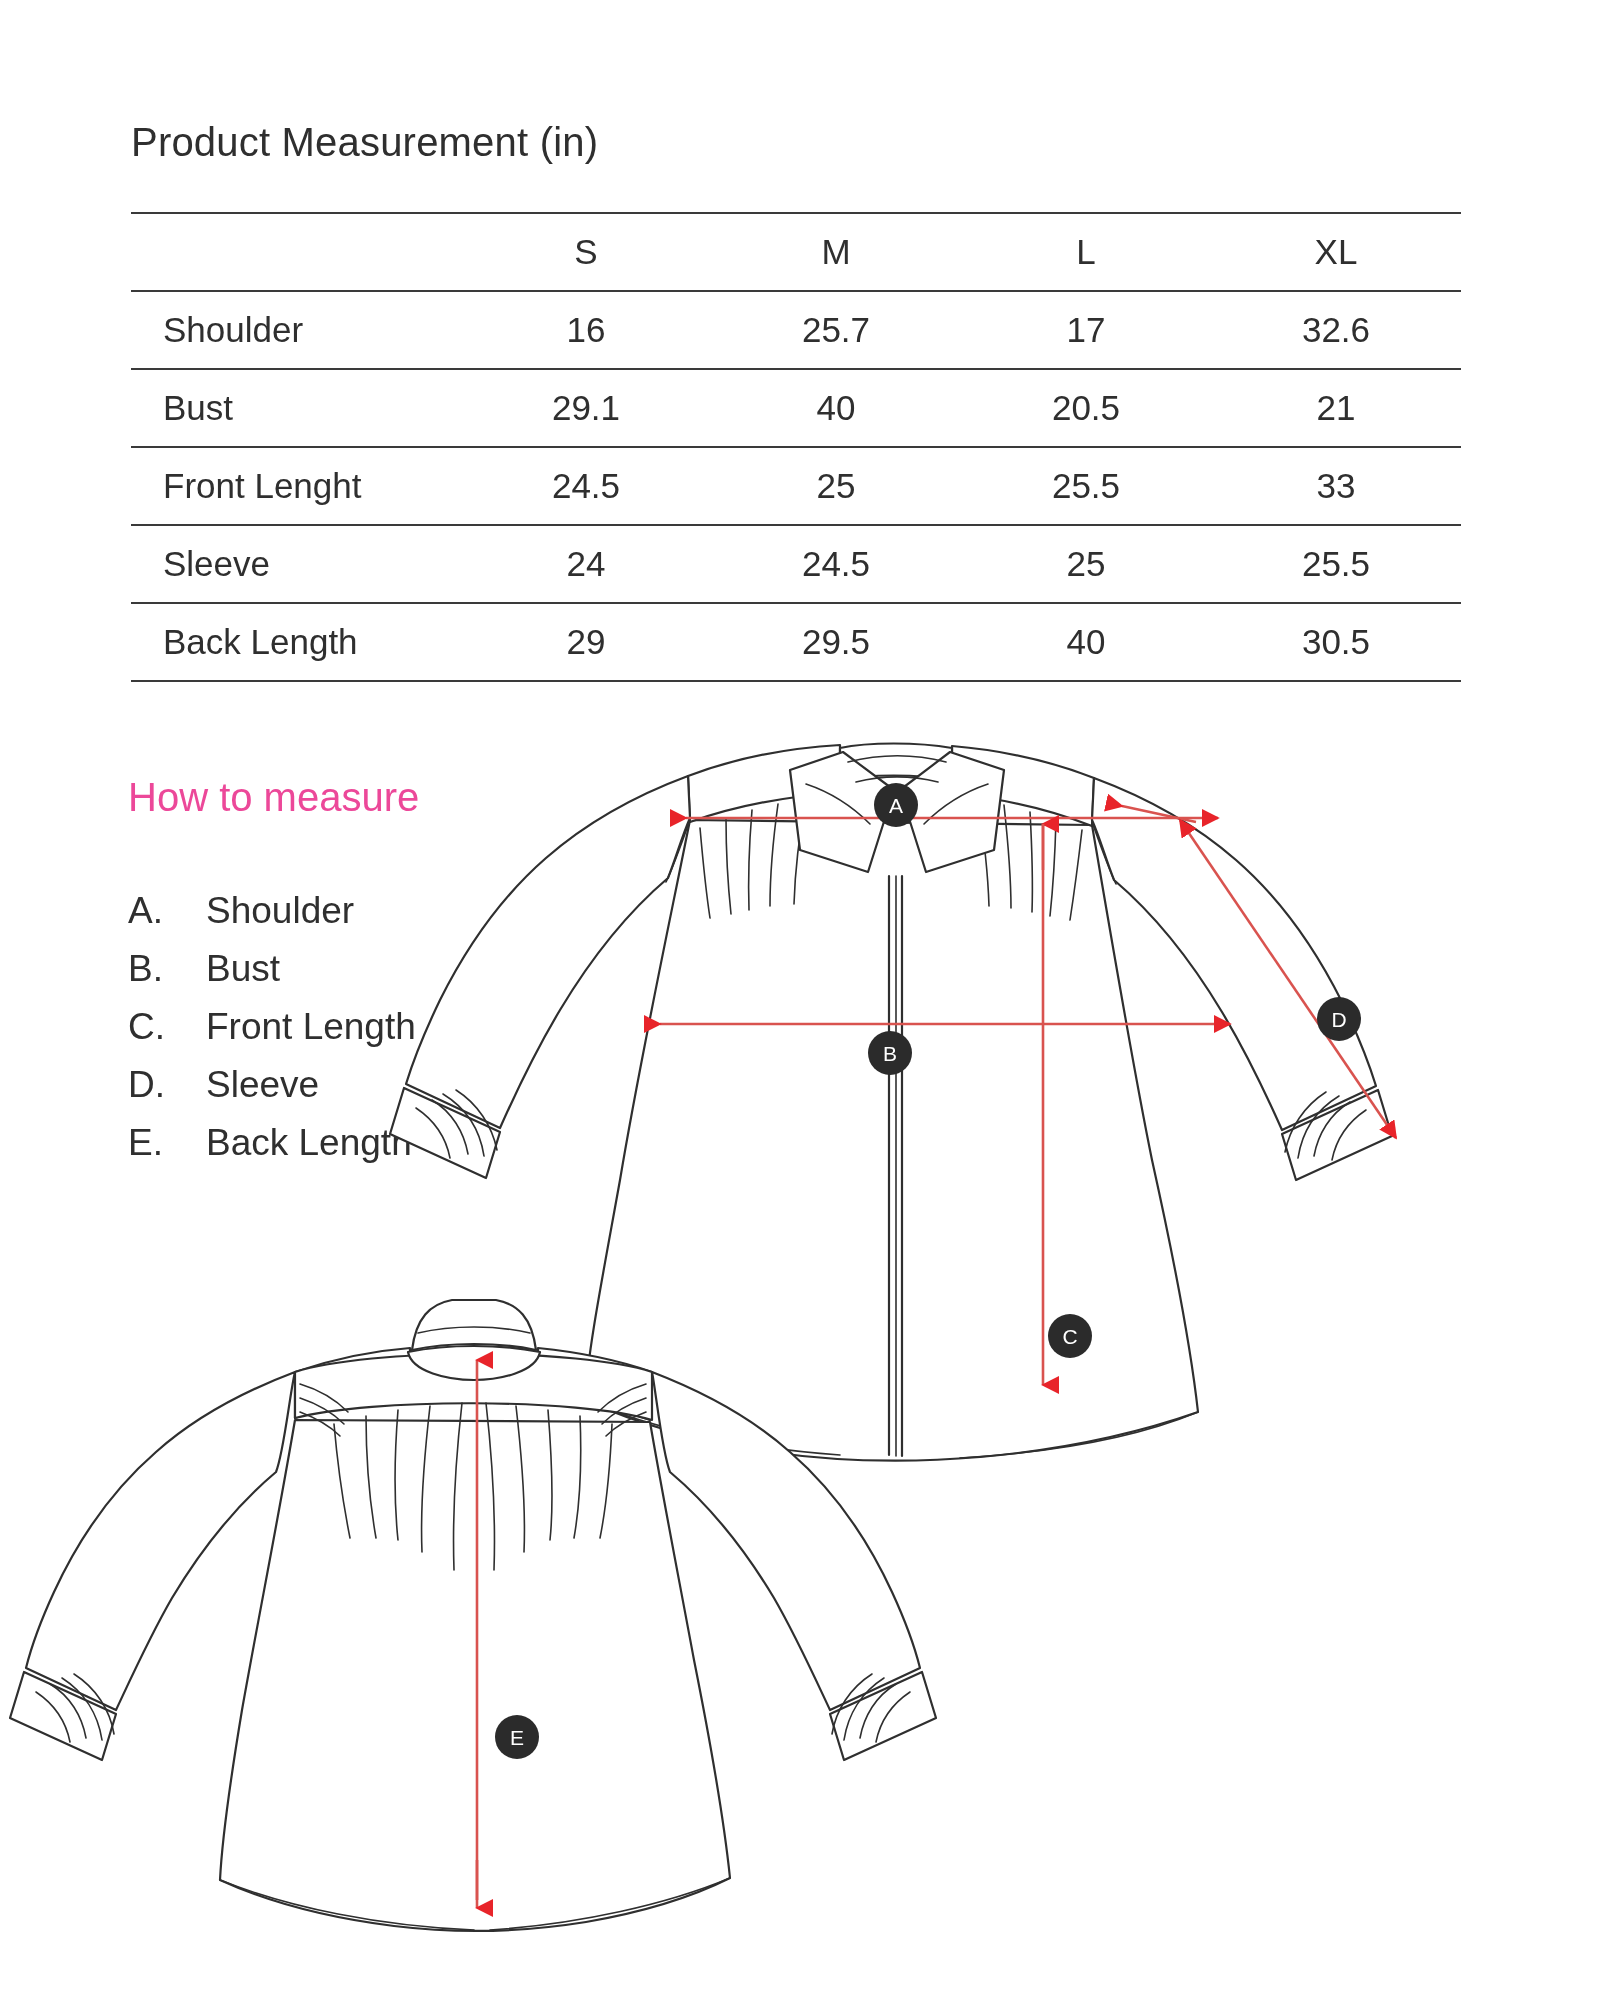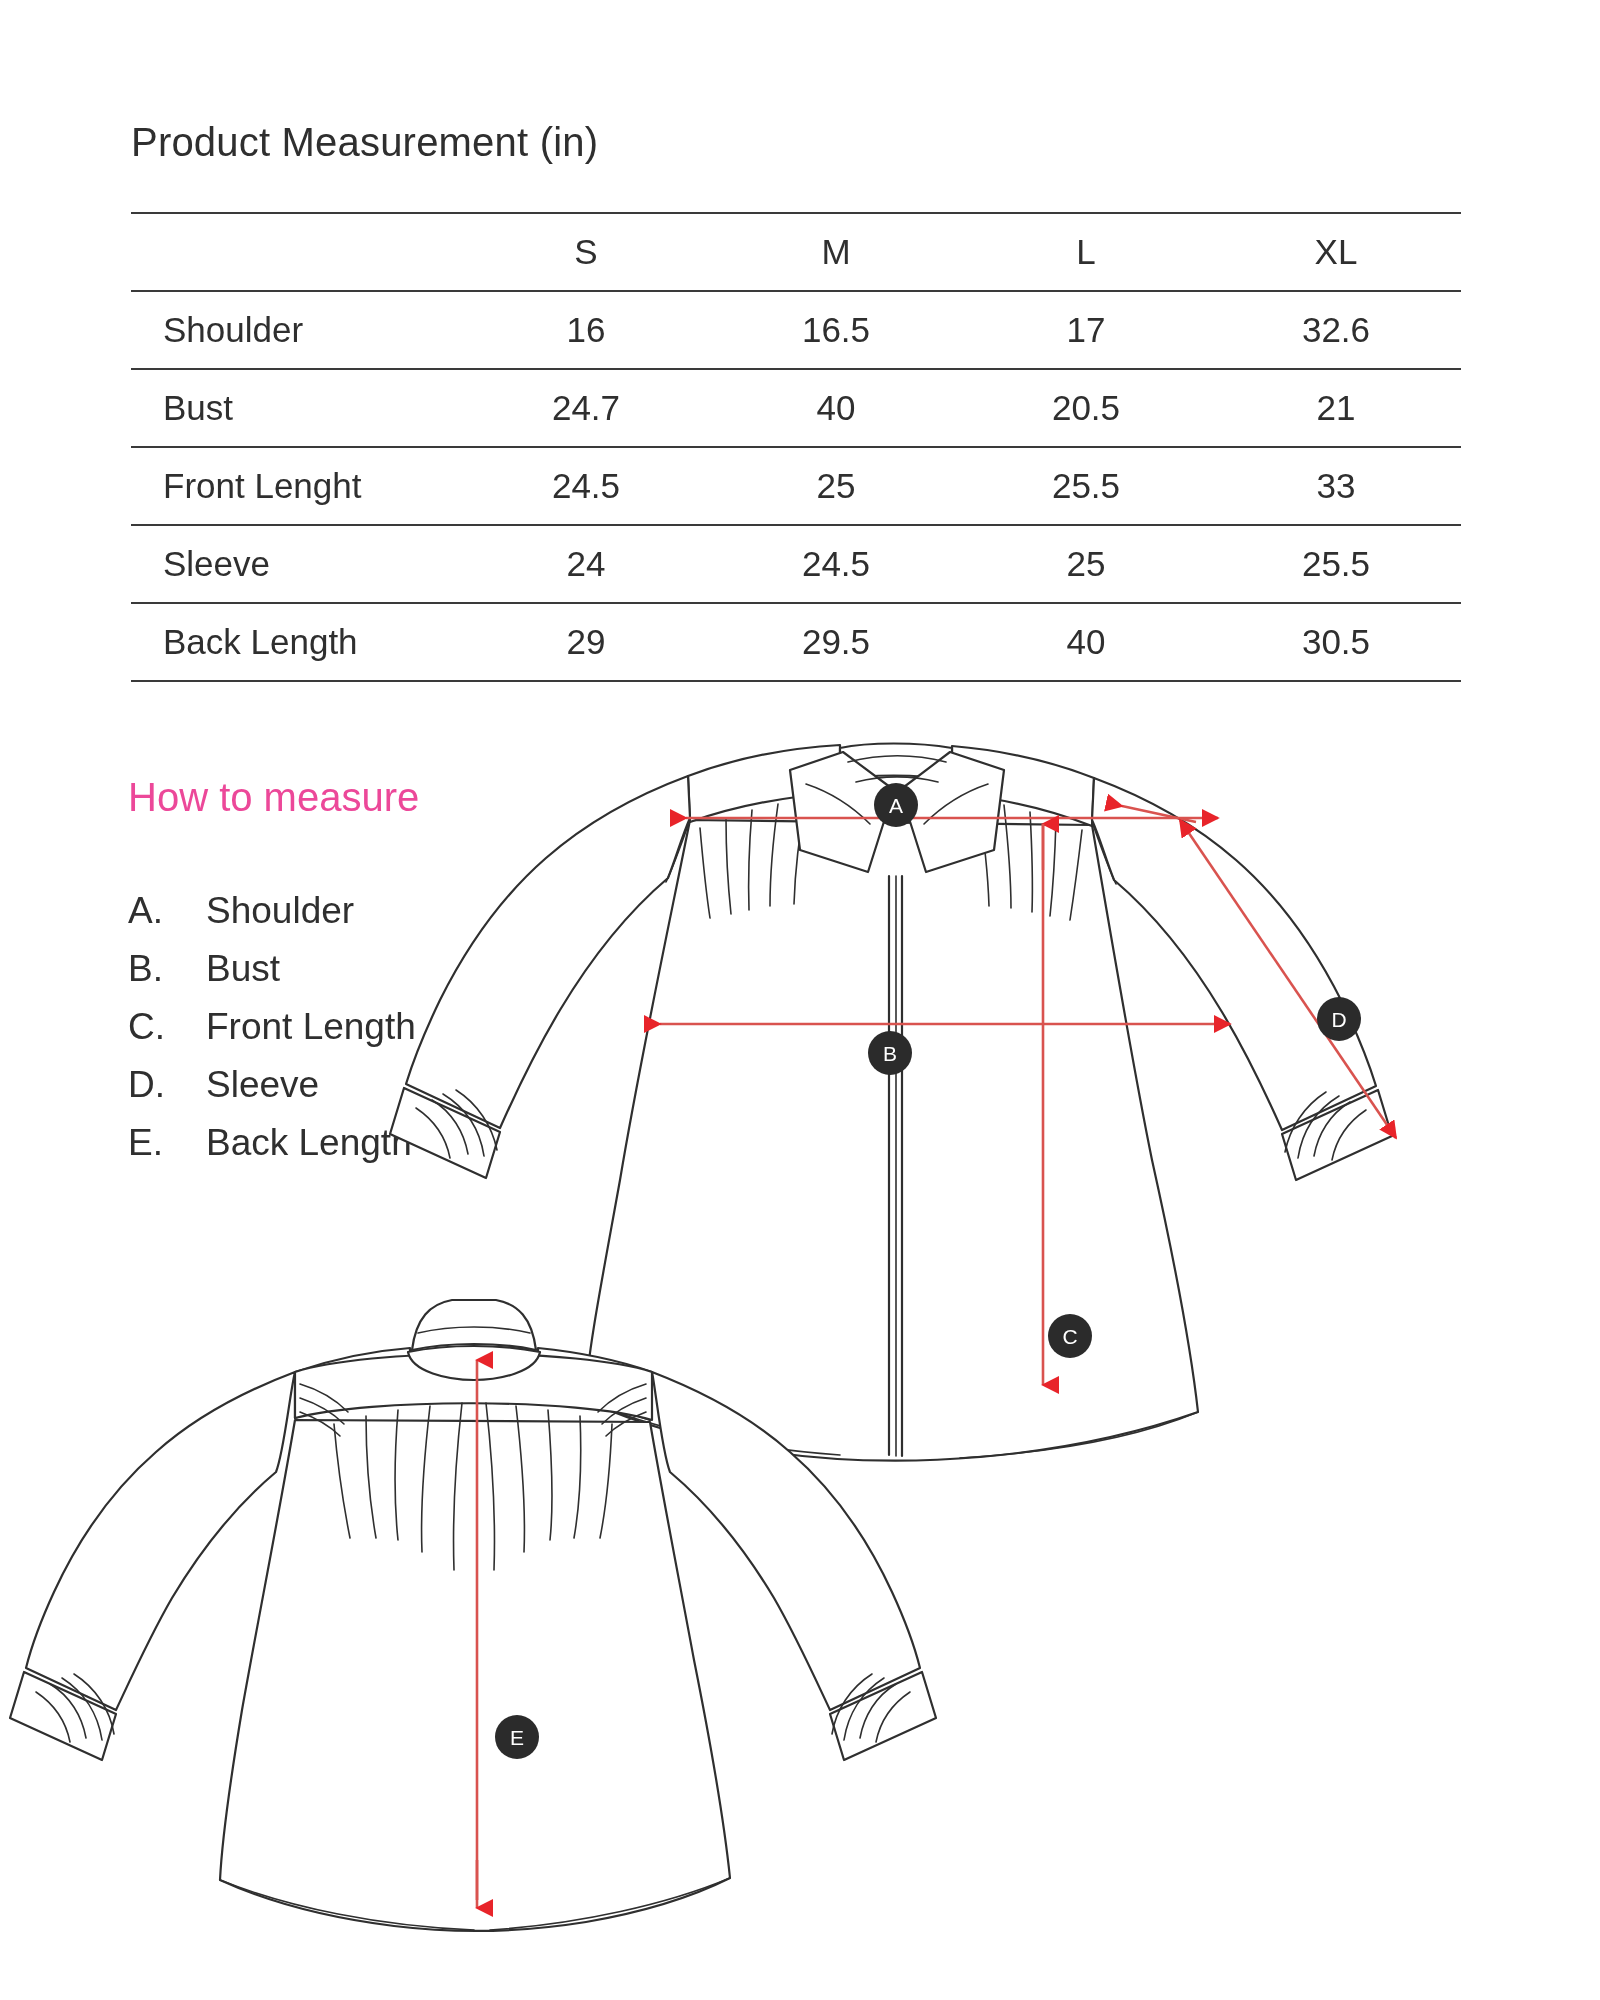--- a/index.html
+++ b/index.html
@@ -118,27 +118,27 @@
         <th class="size-hdr">S</th>
         <th class="size-hdr">M</th>
         <th class="size-hdr">L</th>
         <th class="size-hdr">XL</th>
       </tr>
     </thead>
     <tbody>
       <tr>
         <td class="row-label">Shoulder</td>
         <td class="val-cell">16</td>
-        <td class="val-cell">16.5</td>
+        <td class="val-cell">25.7</td>
         <td class="val-cell">17</td>
         <td class="val-cell">32.6</td>
       </tr>
       <tr>
         <td class="row-label">Bust</td>
-        <td class="val-cell">24.7</td>
+        <td class="val-cell">29.1</td>
         <td class="val-cell">40</td>
         <td class="val-cell">20.5</td>
         <td class="val-cell">21</td>
       </tr>
       <tr>
         <td class="row-label">Front Lenght</td>
         <td class="val-cell">24.5</td>
         <td class="val-cell">25</td>
         <td class="val-cell">25.5</td>
         <td class="val-cell">33</td>

